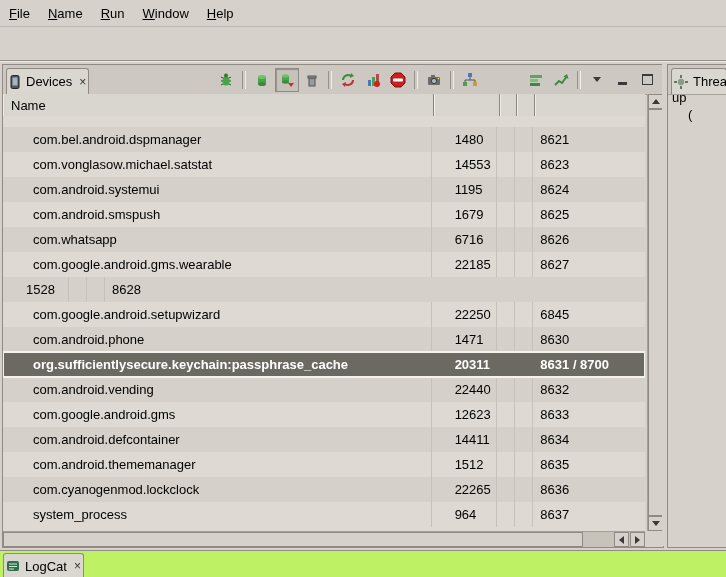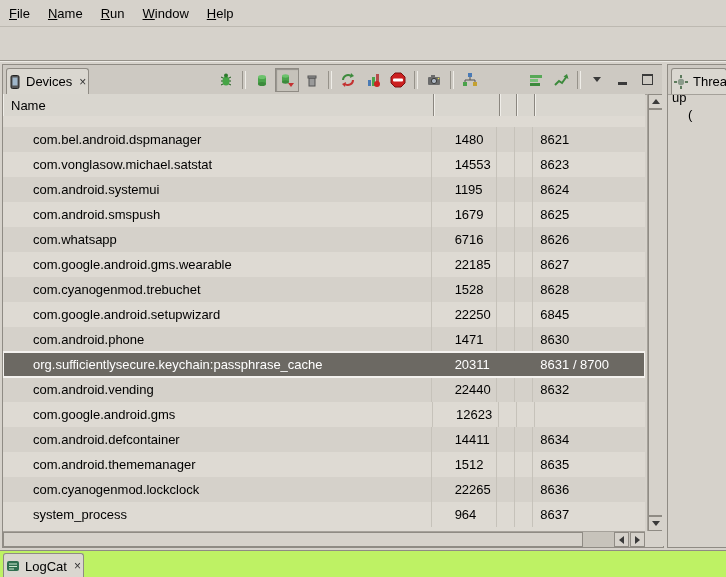--- a/index.html
+++ b/index.html
@@ -81,21 +81,21 @@
   .trow:nth-child(odd){background:#dedad3;}
   .c{display:flex;align-items:center;border-right:1px solid #c6c2ba;overflow:hidden;white-space:nowrap;}
   .c.name{width:430px;padding-left:30px;box-sizing:border-box;}
   .c.pid{width:66px;padding-left:23px;box-sizing:border-box;}
   .c.n1,.c.n2{width:17px;}
   .c.port{width:112px;padding-left:7px;box-sizing:border-box;border-right:none;text-align:center;}
   .trow.selected{
     background:#6c6963 !important;color:#fff;position:relative;z-index:2;
     outline:2px solid #f4f2ef;outline-offset:-1px;
   }
-  .trow.selected .c{border-right-color:#6c6963;}
+  .trow.selected .c{border-right-color:#6c6963;font-weight:bold;}
   
   .vscroll{
     position:absolute;right:0;top:29px;width:16px;bottom:16px;
     background:#c7c3bb;border-left:1px solid #a5a19a;box-sizing:border-box;
   }
   .hscroll{
     position:absolute;left:0;bottom:0;height:16px;width:642px;
     background:#c7c3bb;border-top:1px solid #a5a19a;box-sizing:border-box;
   }
   .stepper{
@@ -331,21 +331,20 @@
 
         <div class="trow">
           <div class="c name">com.google.android.gms.wearable</div>
           <div class="c pid">22185</div>
           <div class="c n1"></div>
           <div class="c n2"></div>
           <div class="c port">8627</div>
         </div>
 
         <div class="trow">
-          <div class="c name">com.cyanogenmod.trebuchet</div>
           <div class="c pid">1528</div>
           <div class="c n1"></div>
           <div class="c n2"></div>
           <div class="c port">8628</div>
         </div>
 
         <div class="trow">
           <div class="c name">com.google.android.setupwizard</div>
           <div class="c pid">22250</div>
           <div class="c n1"></div>
@@ -375,20 +374,21 @@
           <div class="c n1"></div>
           <div class="c n2"></div>
           <div class="c port">8632</div>
         </div>
 
         <div class="trow">
           <div class="c name">com.google.android.gms</div>
           <div class="c pid">12623</div>
           <div class="c n1"></div>
           <div class="c n2"></div>
+          <div class="c port">8633</div>
         </div>
 
         <div class="trow">
           <div class="c name">com.android.defcontainer</div>
           <div class="c pid">14411</div>
           <div class="c n1"></div>
           <div class="c n2"></div>
           <div class="c port">8634</div>
         </div>
 

